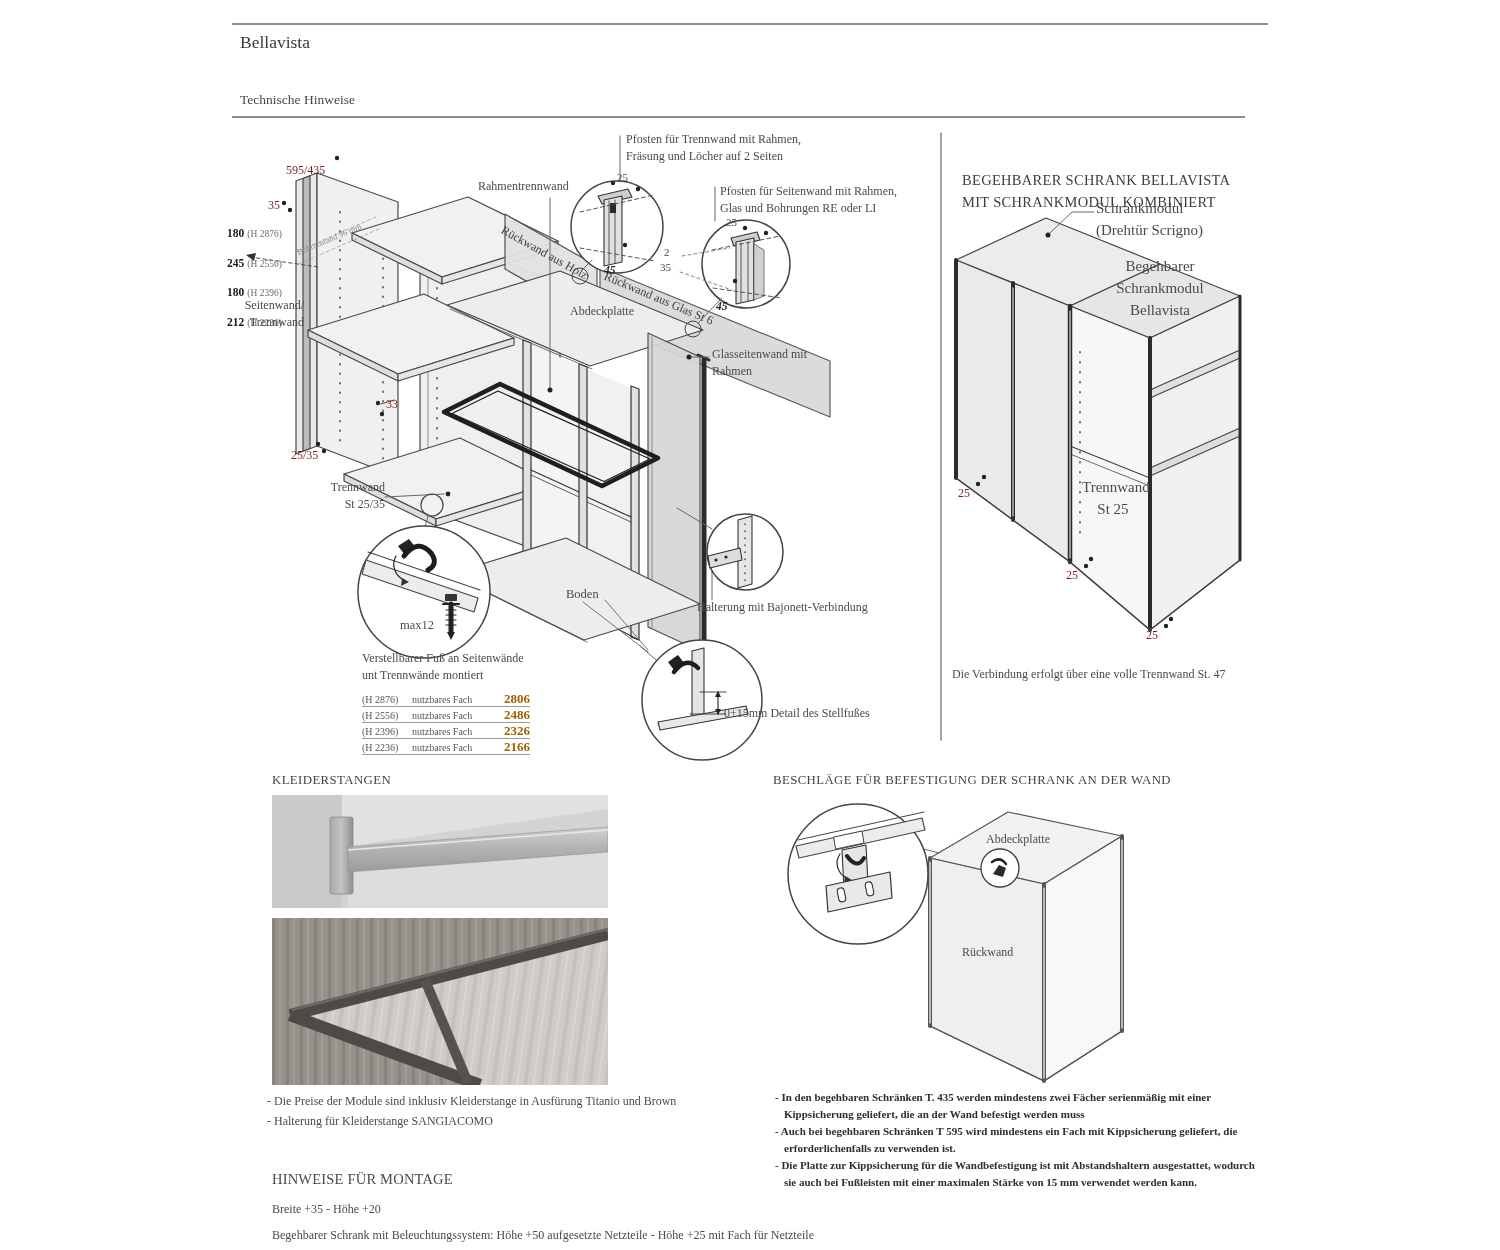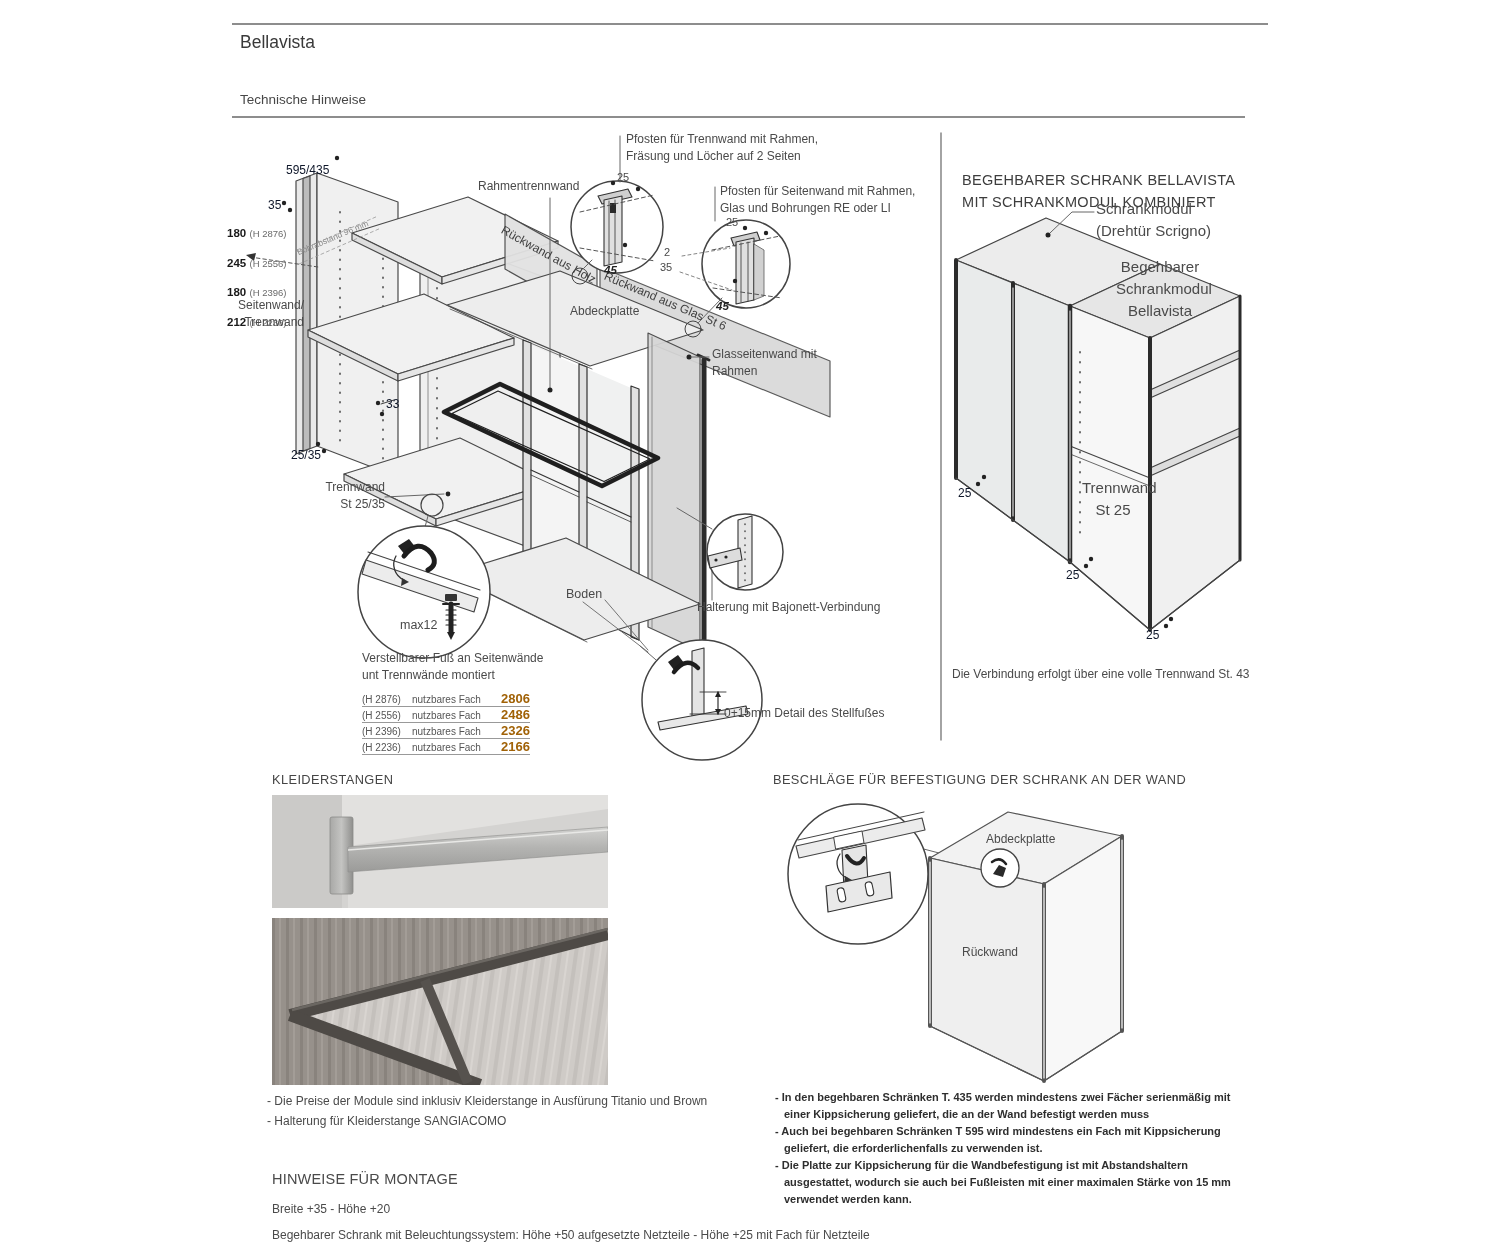--- a/index.html
+++ b/index.html
@@ -1,29 +1,29 @@
 <!DOCTYPE html>
 <html><head>
 <meta charset="utf-8">
 <style>
   html,body{margin:0;padding:0;background:#fff;}
   .page{position:relative;width:1500px;height:1250px;background:#ffffff;overflow:hidden;
-        font-family:Liberation Sans, sans-serif;color:#4a4a4a;}
+        font-family:Liberation Serif, serif;color:#4a4a4a;}
   .rule{position:absolute;background:#8d8d8d;}
   .lbl{position:absolute;font-size:12px;line-height:1.45;color:#4a4a4a;white-space:pre-line;}
   .sm{font-size:15px;}
   .b{font-weight:bold;color:#222;margin-top:28px;}
   .ra{text-align:right;}
   .ctr{text-align:center;}
   .title{font-size:17.5px;color:#3a3a3a;}
   .subtitle{font-size:13.5px;color:#474747;}
   .sechead{font-size:12.8px;letter-spacing:.4px;color:#454545;}
   .bighead{font-size:14.5px;line-height:1.5;letter-spacing:.3px;color:#3d3d3d;margin-top:38px;}
   .montagehead{font-size:14.5px;letter-spacing:.2px;color:#4a4a4a;}
-  .dimtxt{font-size:12px;color:#0f172a;}
+  .dimtxt{font-size:12px;color:#7f1d1d;}
   .heights div{line-height:12px;height:12px;}
   .heights .v{font-weight:bold;color:#1a1a1a;font-size:11.5px;}
   .heights .h{font-size:9.5px;color:#6a6a6a;}
   .ftable{position:absolute;width:168px;font-size:10px;color:#555;}
   .ftable .row{display:flex;align-items:baseline;border-bottom:1px solid #999;height:15px;}
   .ftable .c1{width:50px;}
   .ftable .c2{width:80px;}
   .ftable .c3{flex:1;text-align:right;font-size:13px;font-weight:bold;color:#a16207;}
   .bullets{position:absolute;width:480px;}
   .bullets div{font-size:11px;font-weight:bold;color:#2e2e2e;line-height:1.55;
@@ -352,21 +352,21 @@
 <div class="lbl sm" style="left:1096px;top:198px;">Schrankmodul
 (Drehtür Scrigno)</div>
 <div class="lbl sm ctr" style="left:1116px;top:256px;width:88px;">Begehbarer
 Schrankmodul
 Bellavista</div>
 <div class="lbl sm ctr" style="left:1082px;top:477px;width:62px;">Trennwand
 St 25</div>
 <div class="lbl dimtxt" style="left:958px;top:485px;">25</div>
 <div class="lbl dimtxt" style="left:1066px;top:567px;">25</div>
 <div class="lbl dimtxt" style="left:1146px;top:627px;">25</div>
-<div class="lbl" style="left:952px;top:666px;">Die Verbindung erfolgt über eine volle Trennwand St. 43</div>
+<div class="lbl" style="left:952px;top:666px;">Die Verbindung erfolgt über eine volle Trennwand St. 47</div>
 
 <div class="lbl sechead" style="left:272px;top:771px;">KLEIDERSTANGEN</div>
 
 <div class="photo" style="left:272px;top:795px;width:336px;height:113px;">
   <svg width="336" height="113" viewBox="0 0 336 113">
     <defs>
       <linearGradient id="gRail" x1="0" y1="0" x2="0" y2="1">
         <stop offset="0" stop-color="#d2d2d0"></stop>
             <stop offset="0.45" stop-color="#b4b4b2"></stop>
             <stop offset="1" stop-color="#9b9b99"></stop>

